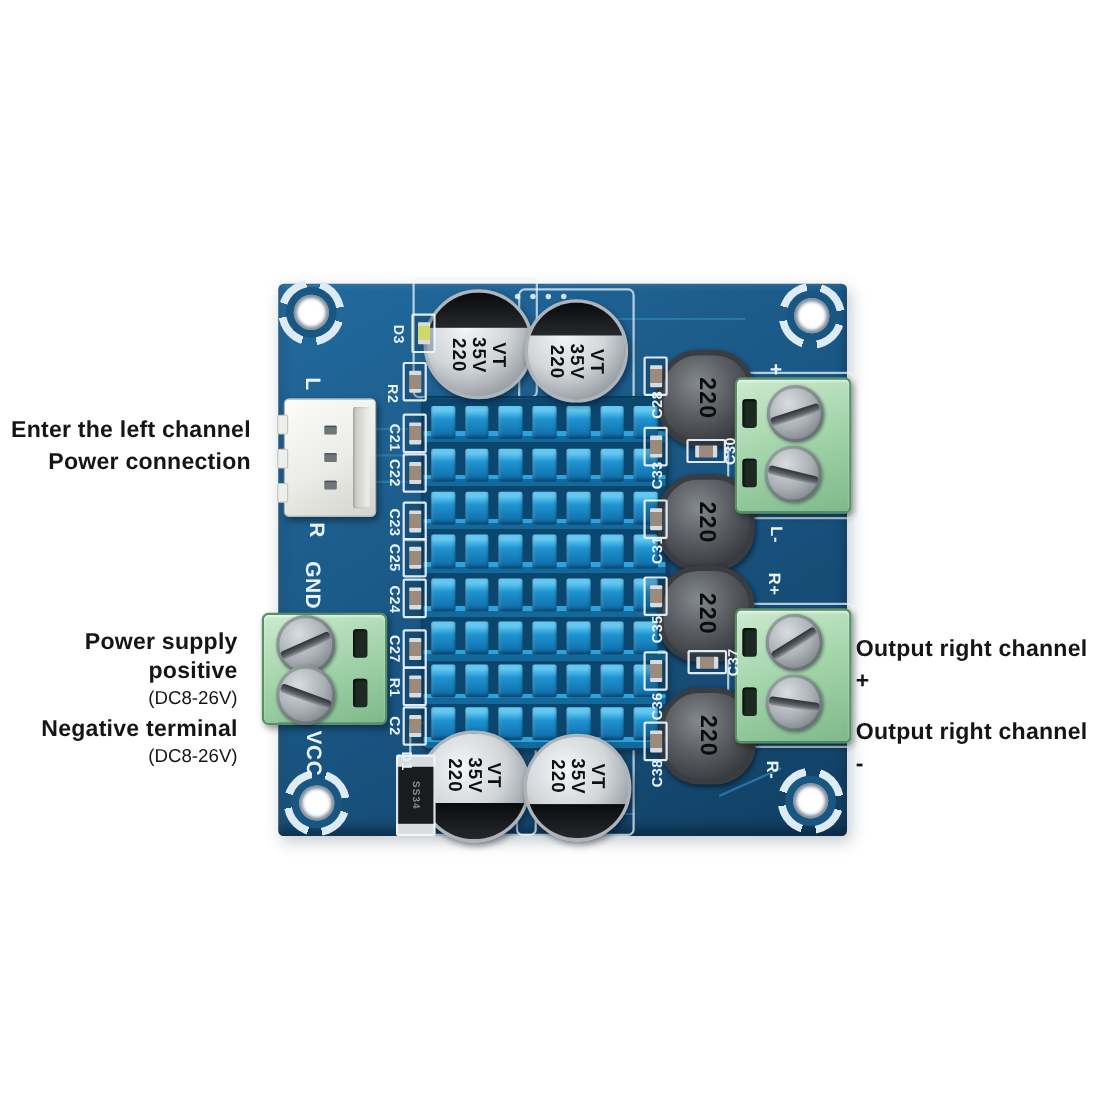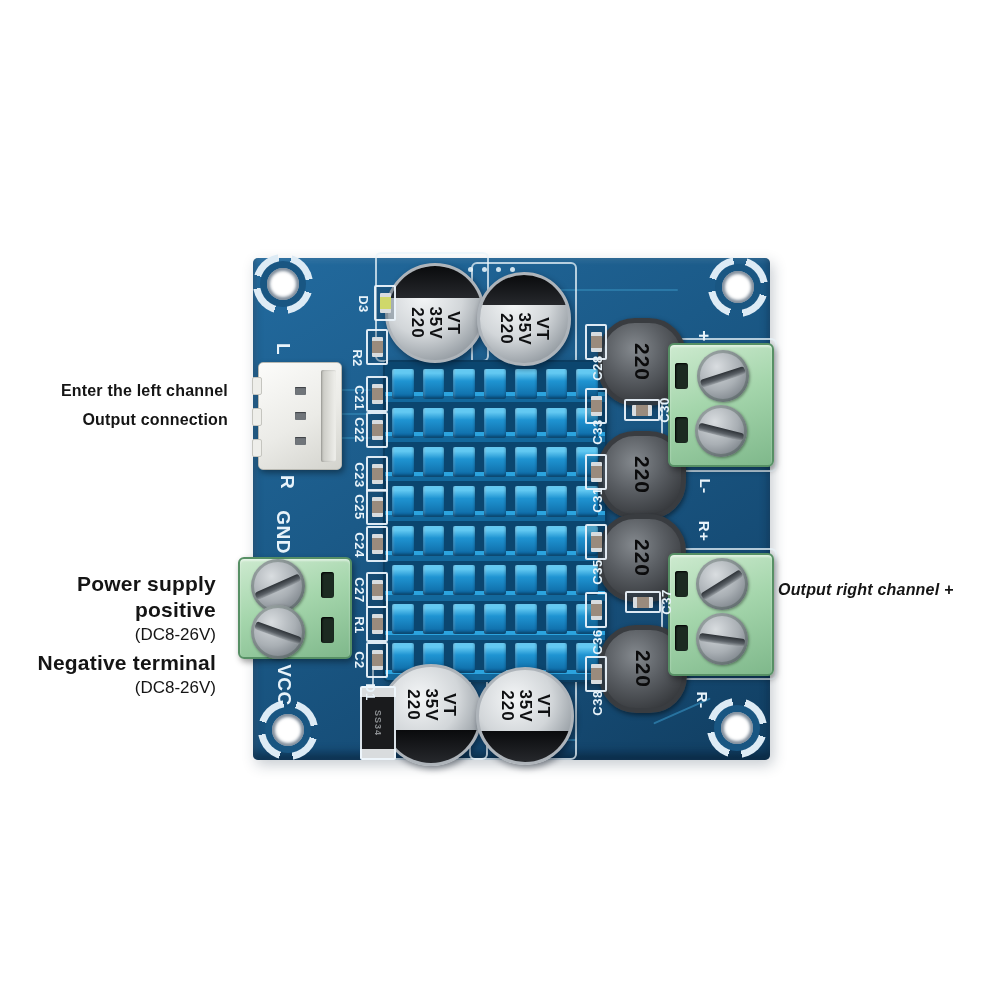--- a/index.html
+++ b/index.html
@@ -1,24 +1,24 @@
 <!DOCTYPE html>
 <html><head>
 <meta charset="utf-8">
 <style>
   html,body{margin:0;padding:0;background:#fff;}
   .scene{position:relative;width:1000px;height:1000px;background:#ffffff;overflow:hidden;
          font-family:"Liberation Sans","DejaVu Sans",sans-serif;}
   
   .ann{position:absolute;color:#151515;}
-  .ann .big{font-size:16px;font-weight:700;line-height:29px;letter-spacing:.2px;}
+  .ann .big{font-size:21px;font-weight:700;line-height:29px;letter-spacing:.2px;}
   .ann .big2{font-size:21px;font-weight:700;line-height:26px;letter-spacing:.2px;}
   .ann .small{font-size:17px;font-weight:400;line-height:23px;}
   .ann.right-align{text-align:right;}
-  .gap15{margin-bottom:15px;} .gap18{margin-bottom:18px;font-style:italic;}
+  .gap15{margin-bottom:15px;} .gap18{margin-bottom:18px;}
   
   .board{position:absolute;left:253px;top:258px;width:517px;height:502px;border-radius:5px;
          background:linear-gradient(148deg,#226a9e,#1b5a88 40%,#164d77 70%,#113e61);
          box-shadow:inset 0 -7px 10px rgba(4,24,44,.55),inset 2px 2px 6px rgba(255,255,255,.12),3px 5px 14px rgba(30,50,70,.25);}
   
   .hole{position:absolute;width:60px;height:60px;border-radius:50%;
         background:conic-gradient(from 18deg,#ddebf5 0 62deg,rgba(0,0,0,0) 62deg 90deg,#ddebf5 90deg 152deg,rgba(0,0,0,0) 152deg 180deg,#ddebf5 180deg 242deg,rgba(0,0,0,0) 242deg 270deg,#ddebf5 270deg 332deg,rgba(0,0,0,0) 332deg 360deg);}
   .hole::before{content:"";position:absolute;inset:7px;border-radius:50%;background:#195682;}
   .hole::after{content:"";position:absolute;inset:14px;border-radius:50%;background:#ffffff;
         box-shadow:inset 0 0 3px 3px rgba(25,50,75,.55);}
@@ -80,33 +80,34 @@
   .trace{position:absolute;height:2px;background:#2e7fae;border-radius:1px;opacity:.8;}
   .via{position:absolute;width:5px;height:5px;border-radius:50%;background:#cfe3ef;}
 </style>
 </head>
 <body>
 
 <div class="scene">
 
   <div class="ann right-align" style="left:0;top:376px;width:228px;">
     <div class="big">Enter the left channel</div>
-    <div class="big">Output connection</div>
+    <div class="big">Power connection</div>
   </div>
 
   <div class="ann right-align" style="left:0;top:571px;width:216px;">
     <div class="big2">Power supply positive</div>
     <div class="small">(DC8-26V)</div>
     <div class="big2" style="margin-top:4px;margin-left:20px;">Negative terminal</div>
     <div class="small">(DC8-26V)</div>
   </div>
 
 
   <div class="ann" style="left:778px;top:575px;">
     <div class="big gap18">Output right channel +</div>
+    <div class="big">Output right channel -</div>
   </div>
 
   <div class="board">
 
     <div class="trace" style="left:88px;top:131px;width:30px;"></div>
     <div class="trace" style="left:88px;top:155px;width:30px;"></div>
     <div class="trace" style="left:88px;top:179px;width:30px;"></div>
     <div class="trace" style="left:295px;top:31px;width:130px;"></div>
     <div class="trace" style="left:398px;top:452px;width:62px;transform:rotate(-24deg);"></div>
     <div class="trace" style="left:238px;top:481px;width:85px;"></div>

